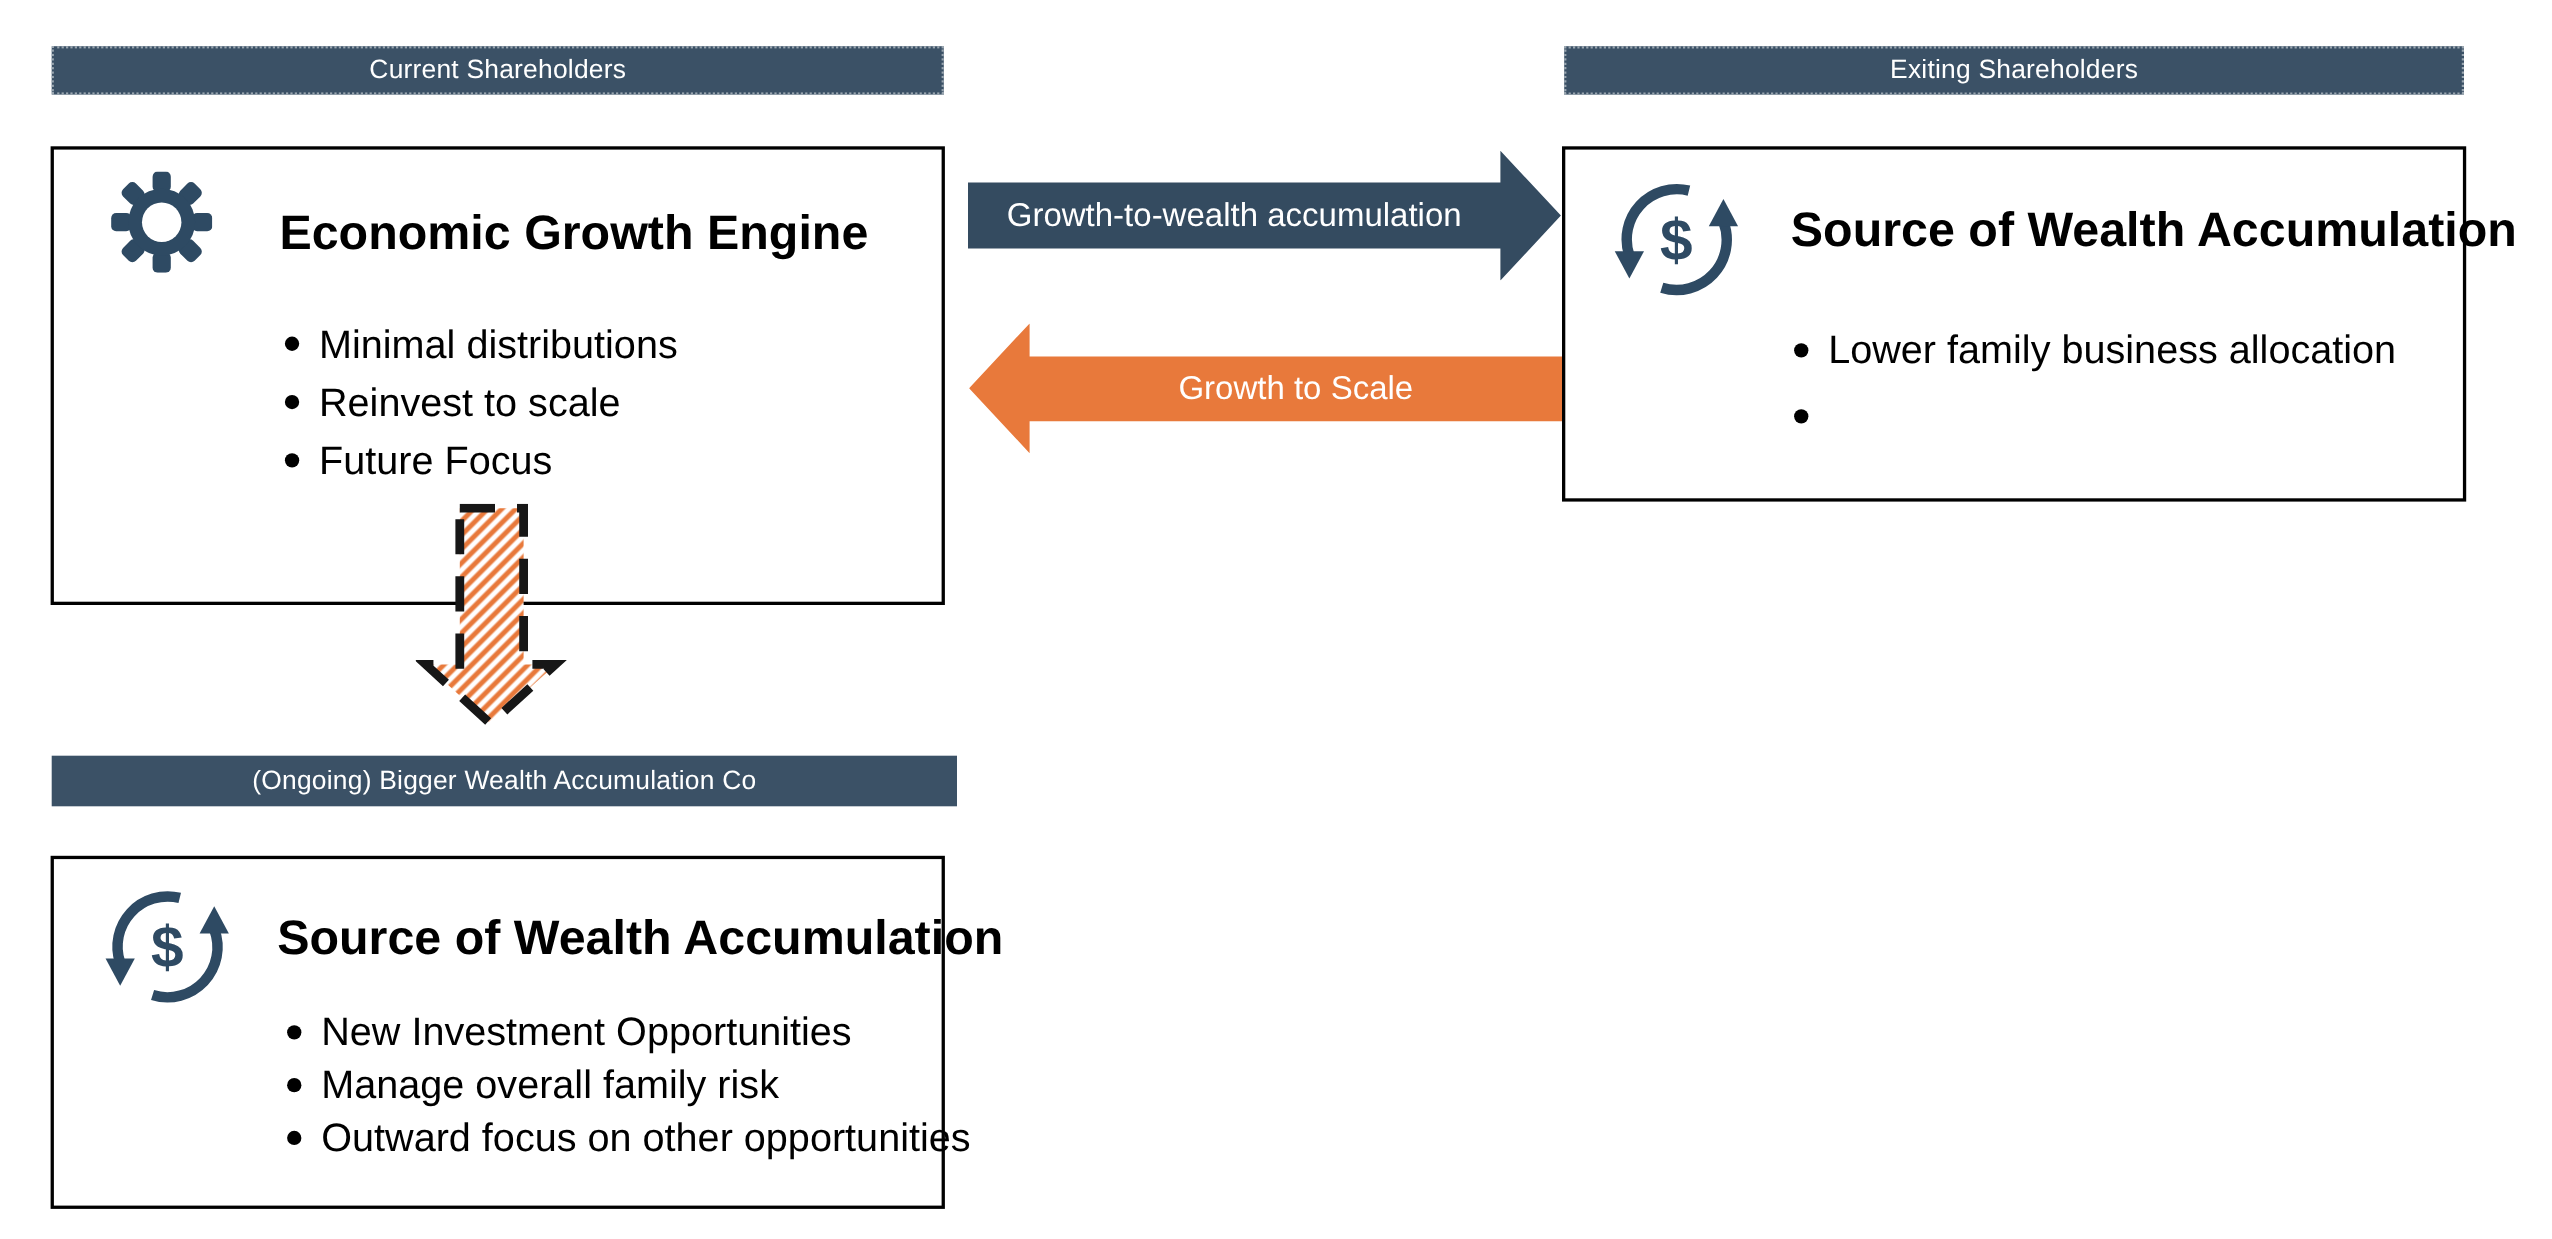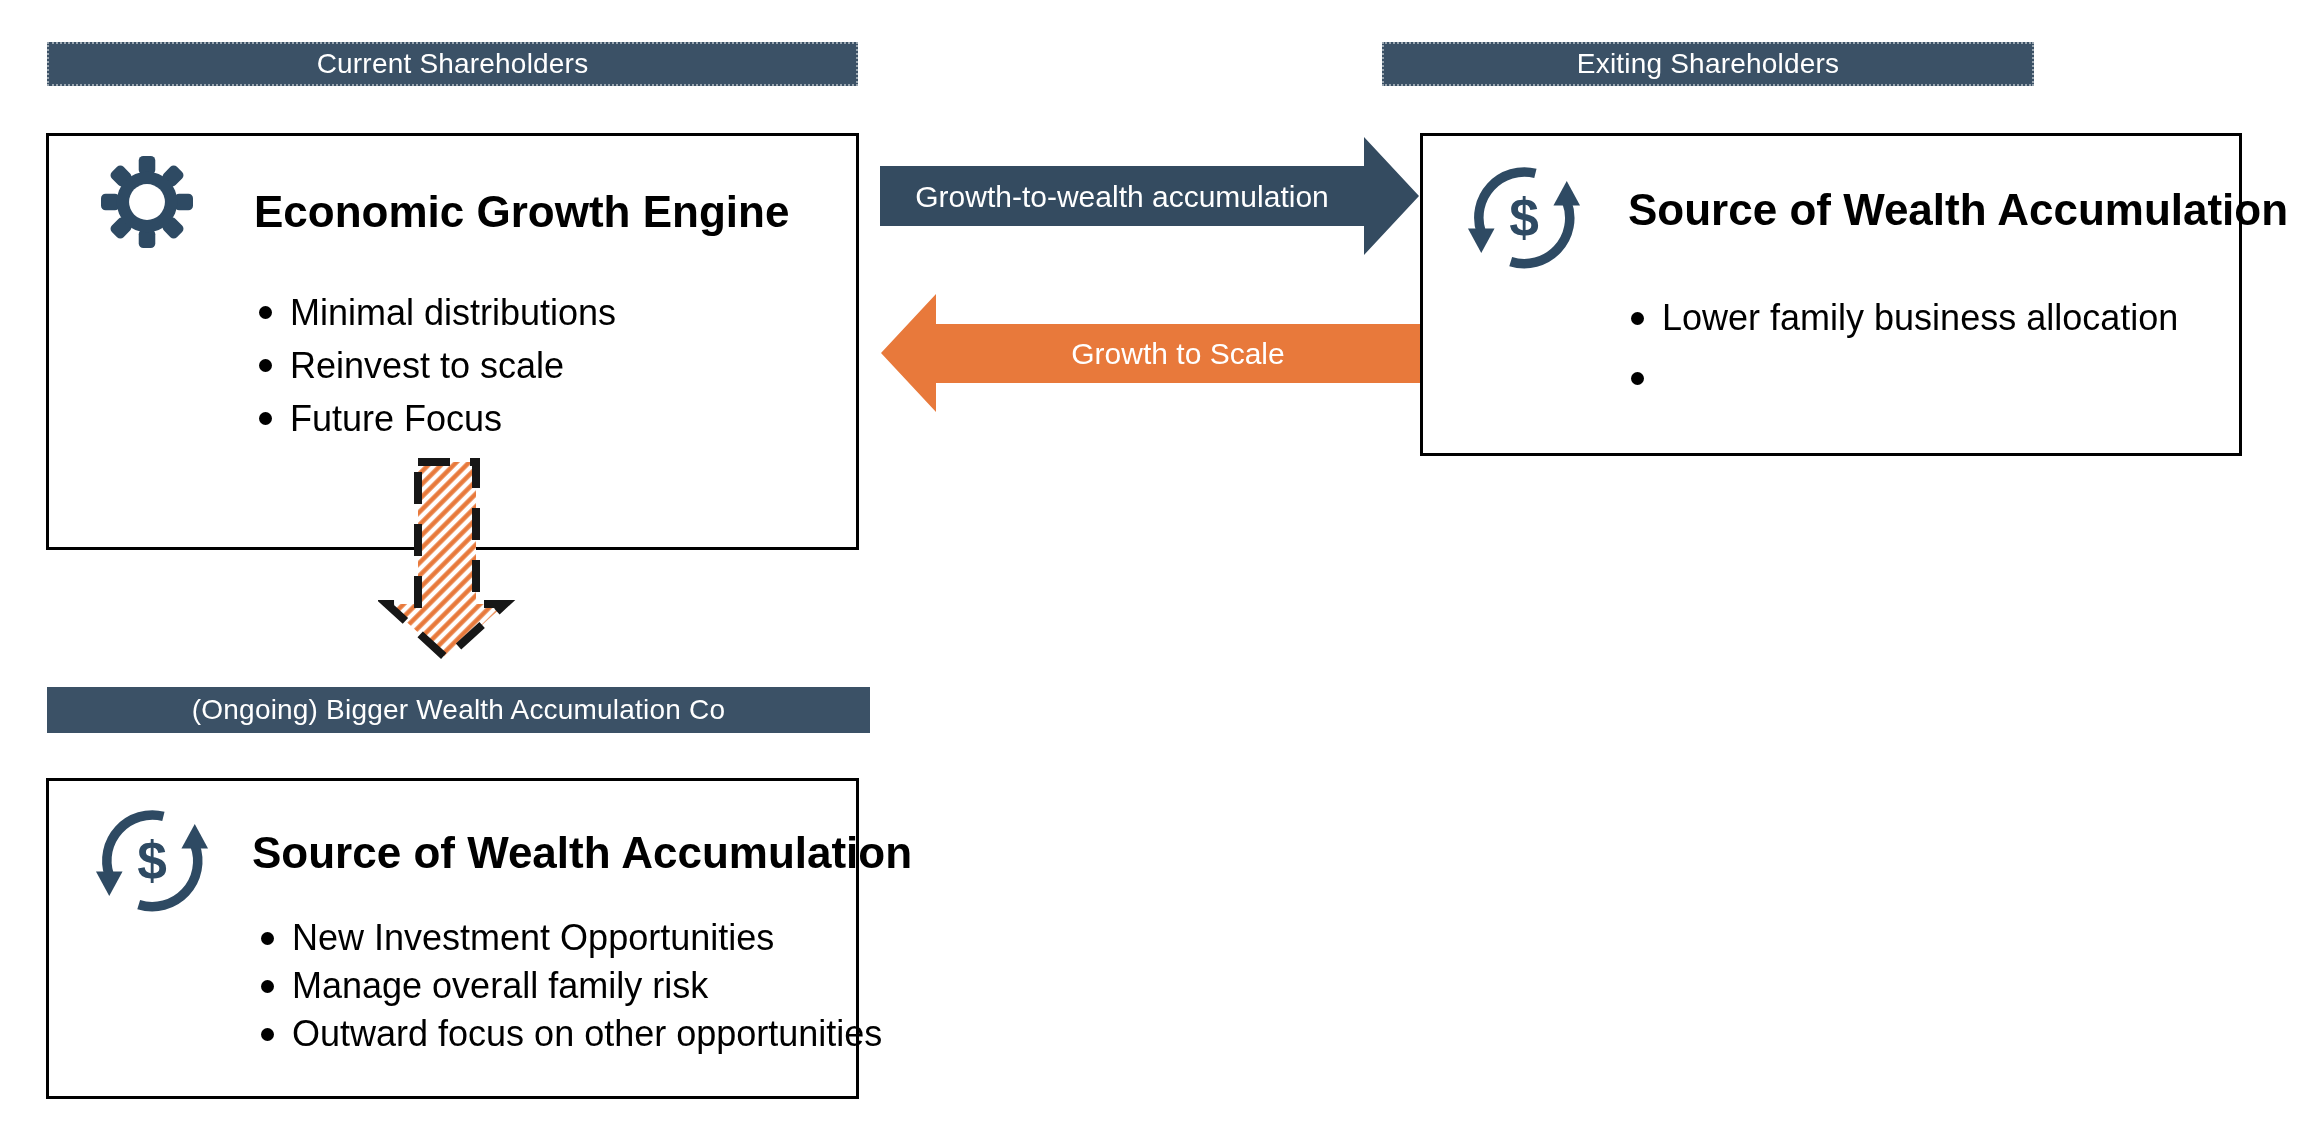--- a/index.html
+++ b/index.html
@@ -4,25 +4,25 @@
 <style>
   html,body{margin:0;padding:0;background:#fff;}
   .canvas{
     position:relative;width:2320px;height:1126px;background:var(--canvas_bg,#fff);
     font-family:"Liberation Sans",sans-serif;overflow:hidden;
   }
   
   .bar{
     position:absolute;display:flex;align-items:center;justify-content:center;
     background:var(--navy_bar,#3B5166);color:var(--bar_text,#fff);
-    font-size:28px;letter-spacing:0.2px;box-sizing:border-box;
+    font-size:24px;letter-spacing:0.2px;box-sizing:border-box;
   }
   .bar.dotted{border:2px dotted #9aa6b0;}
   .bar-current{left:47px;top:42px;width:811px;height:44px;}
-  .bar-exiting{left:1382px;top:42px;width:652px;height:44px;}
+  .bar-exiting{left:1422px;top:42px;width:818px;height:44px;}
   .bar-ongoing{left:47px;top:687px;width:823px;height:46px;}
   
   .panel{position:absolute;background:#fff;border:3px solid var(--ink,#000);box-sizing:border-box;}
   .panel-growth{left:46px;top:133px;width:813px;height:417px;}
   .panel-exiting{left:1420px;top:133px;width:822px;height:323px;}
   .panel-ongoing{left:46px;top:778px;width:813px;height:321px;}
   .panel-title{
     position:absolute;font-size:44px;font-weight:bold;color:var(--ink,#000);
     white-space:nowrap;line-height:44px;
   }

